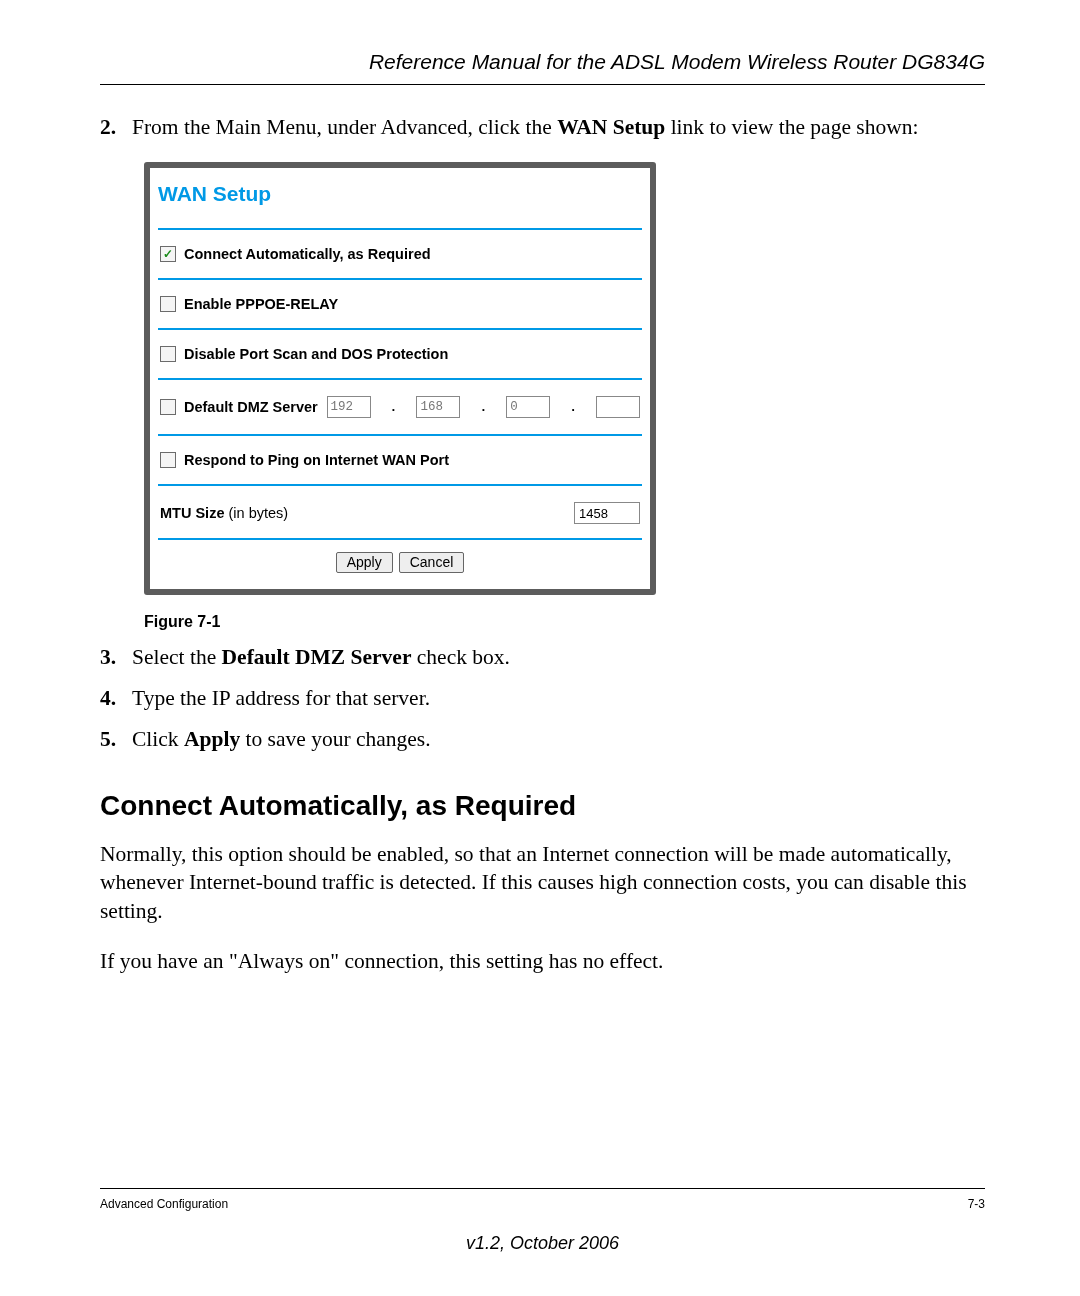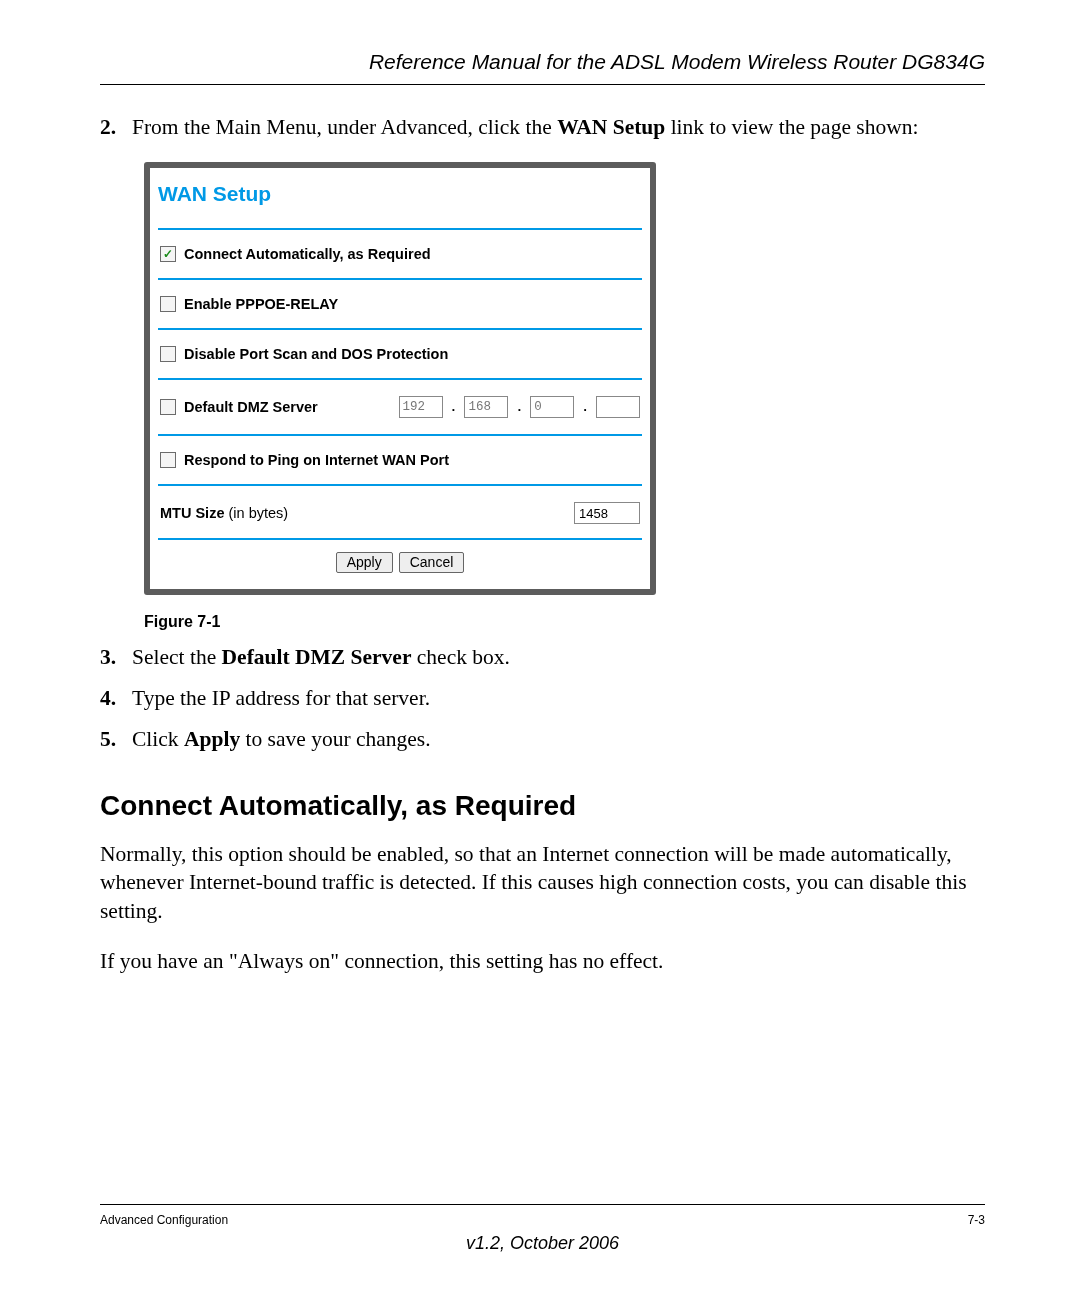--- a/index.html
+++ b/index.html
@@ -13,34 +13,34 @@
   .figwrap{margin:20px 0 8px 44px}
   .panel{width:500px;border:6px solid #5c5c5c;border-radius:3px;background:#fff;font-family:Arial,Helvetica,sans-serif}
   .panel-inner{padding:12px 8px 14px 8px}
   .panel-title{color:#0099e6;font-weight:700;font-size:21px;padding:2px 0 22px 0}
   .panel-inner hr{border:0;border-top:2px solid #0099e6;margin:0}
   .panel-row{display:flex;align-items:center;gap:8px;padding:16px 2px 16px 2px;font-size:14.5px;font-weight:700;color:#000}
   .panel-row.nb{padding-bottom:14px}
   .chk{width:14px;height:14px;border:1px solid #6b6b6b;background:#f5f5f5;display:inline-flex;align-items:center;justify-content:center;font-size:12px;line-height:1;color:#1a8a1a}
   .chk.on::before{content:"✓";font-weight:bold}
   .mtu-label .thin{font-weight:400}
-  .ipgrp{margin-left:auto;display:flex;align-items:center;gap:4px;font-family:"Courier New",monospace;font-size:13px;font-weight:400;color:#555}
+  .ipgrp{margin-left:auto;display:flex;align-items:center;gap:16px;font-family:"Courier New",monospace;font-size:13px;font-weight:400;color:#555}
   .ipgrp input{width:36px;height:18px;border:1px solid #888;font-family:inherit;font-size:12.5px;padding:1px 3px;color:#777;background:#fff}
   .ipgrp .dot{padding:0 3px 0 3px;font-weight:700;color:#000}
   .mtuin{margin-left:auto}
   .mtuin input{width:56px;height:18px;border:1px solid #888;font-family:Arial;font-size:13px;padding:1px 4px;color:#000}
   .btnrow{display:flex;justify-content:center;gap:6px;padding:12px 0 2px 0}
   .btn{font-family:Arial;font-size:14px;padding:1px 10px 2px 10px;border:1px solid #666;background:#eee;border-radius:2px;cursor:pointer}
   .figcap{font-family:Arial,Helvetica,sans-serif;font-weight:700;font-size:16px;margin:18px 0 12px 0}
   .h2{font-family:Arial,Helvetica,sans-serif;font-weight:700;font-size:28px;margin:36px 0 18px 0}
   .para{font-size:21.5px;line-height:1.32;margin:0 0 22px 0}
   .footer{position:absolute;left:100px;right:95px;bottom:42px}
   .footer .fr{border:0;border-top:1.5px solid #000;margin:0 0 8px 0}
   .footer .line1{display:flex;justify-content:space-between;font-family:Arial,Helvetica,sans-serif;font-size:12px}
-  .footer .line2{text-align:center;font-family:Arial,Helvetica,sans-serif;font-style:italic;font-size:18px;margin-top:6px}
+  .footer .line2{text-align:center;font-family:Arial,Helvetica,sans-serif;font-style:italic;font-size:18px;margin-top:22px}
 </style>
 </head>
 <body>
 
 <div class="page">
   <p class="doc-title">Reference Manual for the ADSL Modem Wireless Router DG834G</p>
   <hr class="rule">
 
   <ol class="ol">
     <li>

